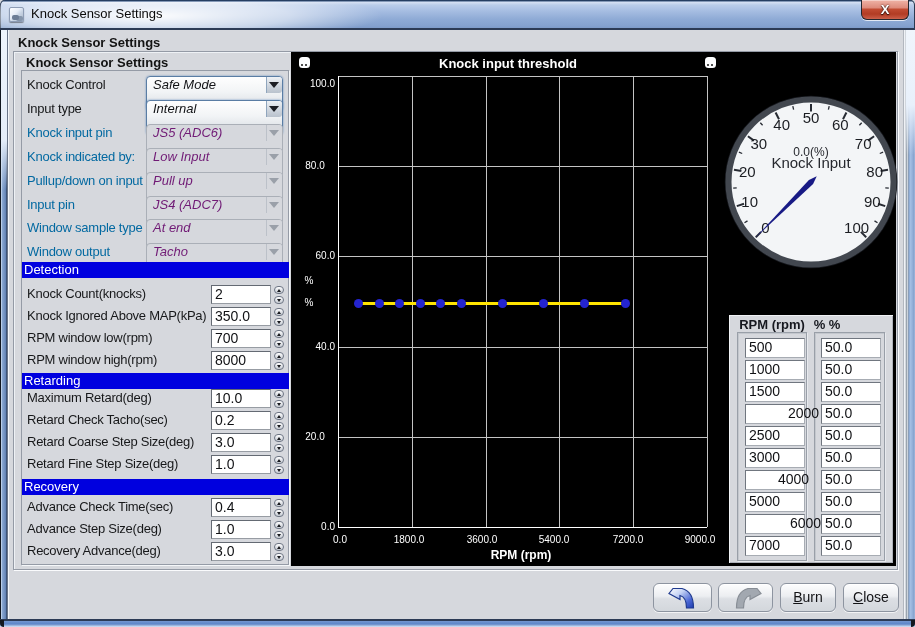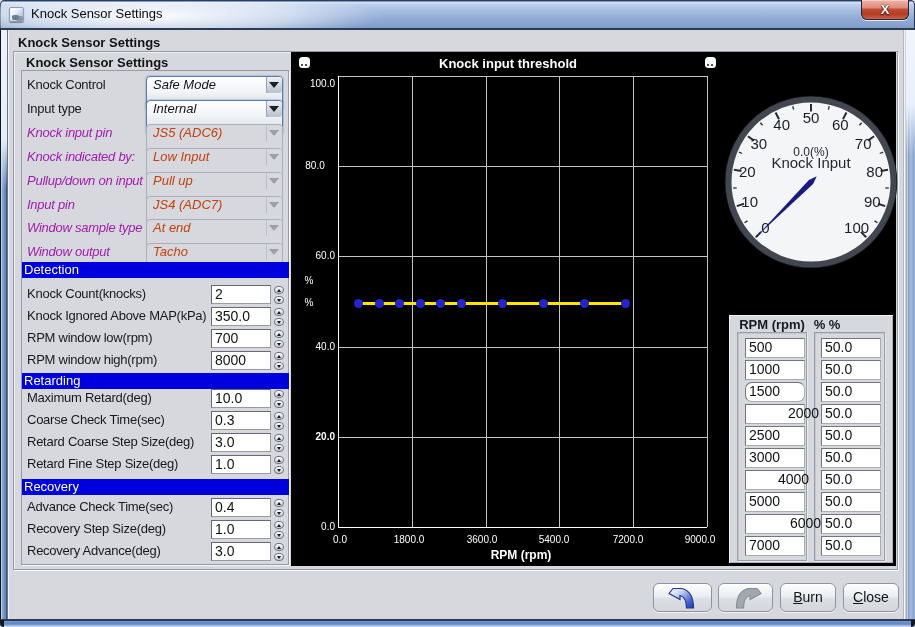--- a/index.html
+++ b/index.html
@@ -30,31 +30,31 @@
 #appicon:after{content:"";position:absolute;left:2px;top:7px;width:7px;height:5px;border-radius:2px;
  background:#6c7d96;box-shadow:4px 1px 0 #8595ab;}
 #content{left:9px;top:30px;width:894px;height:589px;background:#d6d8dd;}
 
 .hdr{font-size:13px;font-weight:bold;color:#131313;}
 #outerpanel{left:13px;top:51px;width:885px;height:519px;border:1px solid #949aa5;
  box-shadow:inset 1px 1px 0 #eef1f5,1px 1px 0 #fafbfd;}
 #formpanel{left:21px;top:70px;width:268px;height:495px;border:1px solid #959ba6;
  box-shadow:1px 1px 0 #f5f7f9;}
 .lbl{font-size:13px;letter-spacing:-0.25px;color:#17181a;white-space:nowrap;height:18px;line-height:18px;}
-.dlbl{color:#a21caf;font-style:italic;}
+.dlbl{color:#0369a1;}
 
 .dd{width:137px;height:35px;border-radius:4px;border:1px solid #5a7da4;
  background:linear-gradient(180deg,#fefefe 0,#f2f4f6 45%,#dfe3e8 80%,#d8dde3 100%);
  box-shadow:0 0 2px rgba(70,120,180,.8);font-style:italic;}
 .dd .txt{position:absolute;left:6px;top:0;height:16px;line-height:16px;font-size:13px;color:#121316;}
 .dd .arr{position:absolute;right:0;top:0;width:16px;height:16px;border-left:1px solid #8fa5bd;border-radius:0 3px 3px 0;
  background:linear-gradient(180deg,#eef1f5 0,#ccd3dc 60%,#b9c2cd 100%);}
 .dd .arr:after{content:"";position:absolute;left:2px;top:5px;border-left:5px solid transparent;border-right:5px solid transparent;border-top:6px solid #1c1e24;}
 .dd.dis{border:1px solid #aaafb7;background:#d6d8dd;box-shadow:none;}
-.dd.dis .txt{color:#c2410c;}
+.dd.dis .txt{color:#701a75;}
 .dd.dis .arr{border-left:1px solid #bcc1c9;background:#d6d8dd;}
 .dd.dis .arr:after{border-top-color:#9aa0a9;}
 
 .band{left:22px;width:267px;height:16px;background:#0000df;color:#fff;font-size:13px;line-height:16px;padding-left:2px;}
 
 .fld{width:60px;height:19px;background:#fff;border:1px solid #646a73;border-bottom-color:#979ca3;border-right-color:#979ca3;
  font-size:14px;line-height:17px;color:#101114;padding-left:3px;}
 .sp{width:10px;height:8px;border-radius:4px;border:1px solid #6d7584;
  background:linear-gradient(180deg,#ffffff 0,#dde0e5 55%,#c6cbd2 100%);}
 .sp:after{content:"";position:absolute;}
@@ -155,38 +155,38 @@
 <div class="abs sp spd" style="left:274px;top:340px;"></div>
 <div class="abs lbl" style="left:27px;top:351px;">RPM window high(rpm)</div>
 <div class="abs fld" style="left:211px;top:351px;">8000</div>
 <div class="abs sp spu" style="left:274px;top:352px;"></div>
 <div class="abs sp spd" style="left:274px;top:362px;"></div>
 <div class="abs band" style="top:373px;">Retarding</div>
 <div class="abs lbl" style="left:27px;top:389px;">Maximum Retard(deg)</div>
 <div class="abs fld" style="left:211px;top:389px;">10.0</div>
 <div class="abs sp spu" style="left:274px;top:390px;"></div>
 <div class="abs sp spd" style="left:274px;top:400px;"></div>
-<div class="abs lbl" style="left:27px;top:411px;">Coarse Check Time(sec)</div>
-<div class="abs fld" style="left:211px;top:411px;">0.3</div>
+<div class="abs lbl" style="left:27px;top:411px;">Retard Check Tacho(sec)</div>
+<div class="abs fld" style="left:211px;top:411px;">0.2</div>
 <div class="abs sp spu" style="left:274px;top:412px;"></div>
 <div class="abs sp spd" style="left:274px;top:422px;"></div>
 <div class="abs lbl" style="left:27px;top:433px;">Retard Coarse Step Size(deg)</div>
 <div class="abs fld" style="left:211px;top:433px;">3.0</div>
 <div class="abs sp spu" style="left:274px;top:434px;"></div>
 <div class="abs sp spd" style="left:274px;top:444px;"></div>
 <div class="abs lbl" style="left:27px;top:455px;">Retard Fine Step Size(deg)</div>
 <div class="abs fld" style="left:211px;top:455px;">1.0</div>
 <div class="abs sp spu" style="left:274px;top:456px;"></div>
 <div class="abs sp spd" style="left:274px;top:466px;"></div>
 <div class="abs band" style="top:479px;">Recovery</div>
 <div class="abs lbl" style="left:27px;top:498px;">Advance Check Time(sec)</div>
 <div class="abs fld" style="left:211px;top:498px;">0.4</div>
 <div class="abs sp spu" style="left:274px;top:499px;"></div>
 <div class="abs sp spd" style="left:274px;top:509px;"></div>
-<div class="abs lbl" style="left:27px;top:520px;">Recovery Step Size(deg)</div>
+<div class="abs lbl" style="left:27px;top:520px;">Advance Step Size(deg)</div>
 <div class="abs fld" style="left:211px;top:520px;">1.0</div>
 <div class="abs sp spu" style="left:274px;top:521px;"></div>
 <div class="abs sp spd" style="left:274px;top:531px;"></div>
 <div class="abs lbl" style="left:27px;top:542px;">Recovery Advance(deg)</div>
 <div class="abs fld" style="left:211px;top:542px;">3.0</div>
 <div class="abs sp spu" style="left:274px;top:543px;"></div>
 <div class="abs sp spd" style="left:274px;top:553px;"></div>
 <div id="blackpanel" class="abs"></div>
 <div class="abs wtxt" style="left:408px;top:56px;width:200px;text-align:center;font-size:13px;font-weight:bold;">Knock input threshold</div>
 <div class="abs cornericon" style="left:299px;top:57px;">
@@ -208,21 +208,21 @@
 <div class="abs glh" style="left:338px;top:256.4px;width:369px;"></div>
 <div class="abs glh" style="left:338px;top:346.6px;width:369px;"></div>
 <div class="abs glh" style="left:338px;top:436.8px;width:369px;"></div>
 <div class="abs glh" style="left:338px;top:527px;width:369px;"></div>
 <div class="abs" style="left:338px;top:76px;width:1px;height:452px;background:#fff;"></div>
 <div class="abs" style="left:338px;top:527px;width:369px;height:1px;background:#fff;"></div>
 <div class="abs wtxt" style="left:295px;top:78px;width:40px;text-align:right;">100.0</div>
 <div class="abs wtxt" style="left:295px;top:160.2px;width:40px;text-align:center;">80.0</div>
 <div class="abs wtxt" style="left:295px;top:250.4px;width:40px;text-align:right;">60.0</div>
 <div class="abs wtxt" style="left:295px;top:340.6px;width:40px;text-align:right;">40.0</div>
-<div class="abs wtxt" style="left:295px;top:430.8px;width:40px;text-align:right;font-weight:bold;">20.0</div>
+<div class="abs wtxt" style="left:295px;top:430.8px;width:40px;text-align:center;">20.0</div>
 <div class="abs wtxt" style="left:295px;top:521px;width:40px;text-align:right;">0.0</div>
 <div class="abs wtxt" style="left:303px;top:275px;width:12px;text-align:center;">%</div>
 <div class="abs wtxt" style="left:303px;top:297px;width:12px;text-align:center;">%</div>
 <div class="abs wtxt" style="left:310px;top:534px;width:60px;text-align:center;">0.0</div>
 <div class="abs wtxt" style="left:379px;top:534px;width:60px;text-align:center;">1800.0</div>
 <div class="abs wtxt" style="left:452px;top:534px;width:60px;text-align:center;">3600.0</div>
 <div class="abs wtxt" style="left:524px;top:534px;width:60px;text-align:center;">5400.0</div>
 <div class="abs wtxt" style="left:598px;top:534px;width:60px;text-align:center;">7200.0</div>
 <div class="abs wtxt" style="left:670px;top:534px;width:60px;text-align:center;">9000.0</div>
 <div class="abs wtxt" style="left:461px;top:548px;width:120px;text-align:center;font-size:12px;font-weight:bold;">RPM (rpm)</div>
@@ -278,21 +278,21 @@
   </svg>
 <div id="tblpanel" class="abs"></div>
 <div class="abs hdr" style="left:737px;top:317px;width:70px;text-align:center;color:#16181f;">RPM (rpm)</div>
 <div class="abs hdr" style="left:805px;top:317px;width:44px;text-align:center;color:#16181f;">% %</div>
 <div class="abs colbox" style="left:737px;top:332px;width:70px;height:229px;"></div>
 <div class="abs colbox" style="left:814px;top:332px;width:71px;height:229px;"></div>
 <div class="abs tfld" style="left:745px;top:338px;">500</div>
 <div class="abs tfld" style="left:821px;top:338px;">50.0</div>
 <div class="abs tfld" style="left:745px;top:360px;">1000</div>
 <div class="abs tfld" style="left:821px;top:360px;">50.0</div>
-<div class="abs tfld" style="left:745px;top:382px;border-radius:7px;">1500</div>
+<div class="abs tfld" style="left:745px;top:382px;">1500</div>
 <div class="abs tfld" style="left:821px;top:382px;">50.0</div>
 <div class="abs tfld" style="left:745px;top:404px;padding-left:42px;">2000</div>
 <div class="abs tfld" style="left:821px;top:404px;">50.0</div>
 <div class="abs tfld" style="left:745px;top:426px;">2500</div>
 <div class="abs tfld" style="left:821px;top:426px;">50.0</div>
 <div class="abs tfld" style="left:745px;top:448px;">3000</div>
 <div class="abs tfld" style="left:821px;top:448px;">50.0</div>
 <div class="abs tfld" style="left:745px;top:470px;padding-left:32px;">4000</div>
 <div class="abs tfld" style="left:821px;top:470px;">50.0</div>
 <div class="abs tfld" style="left:745px;top:492px;">5000</div>

